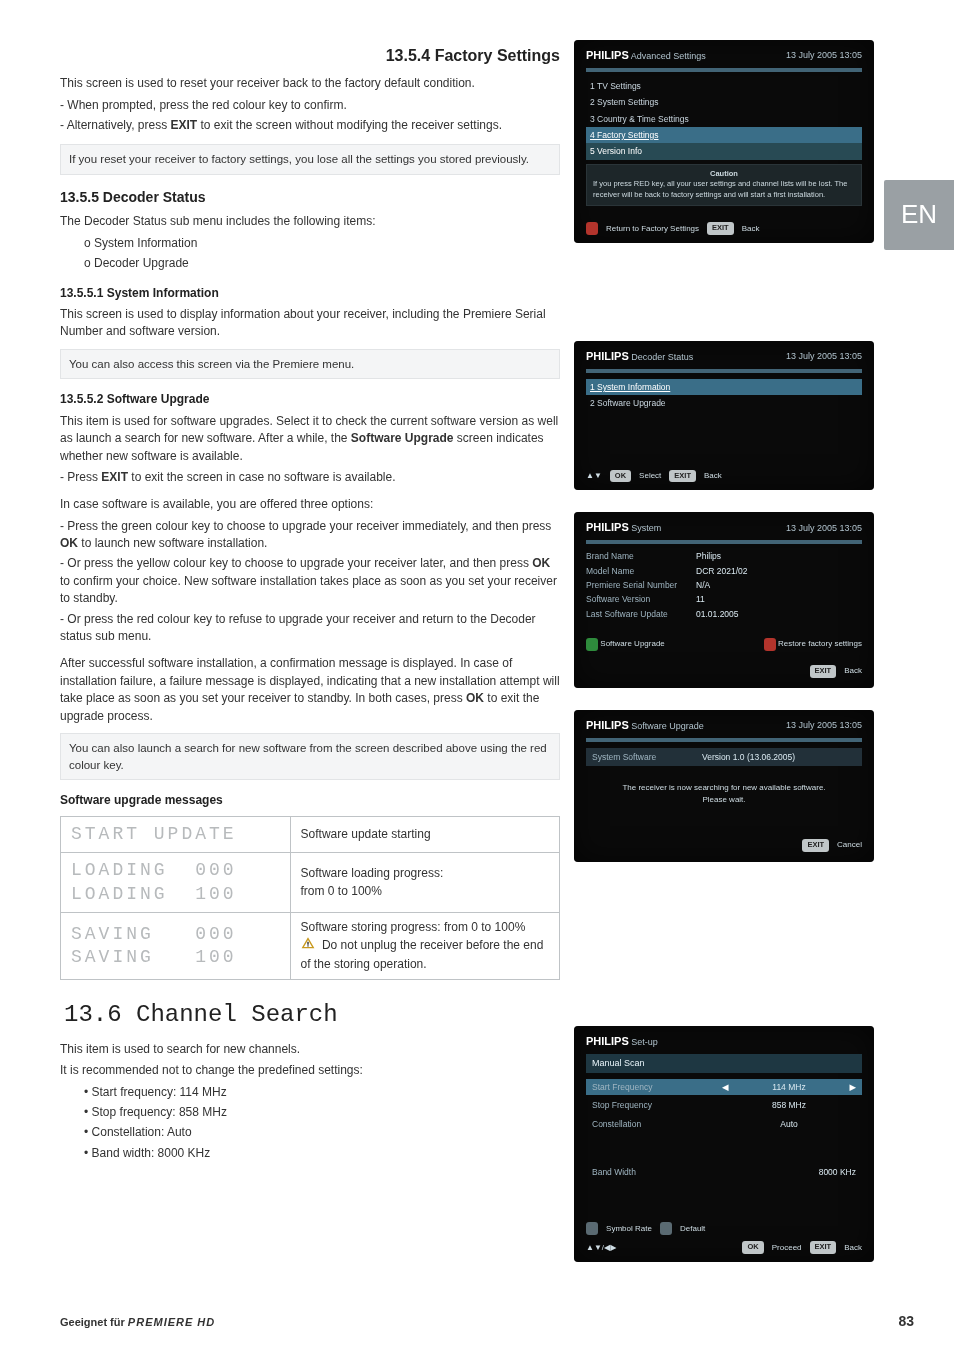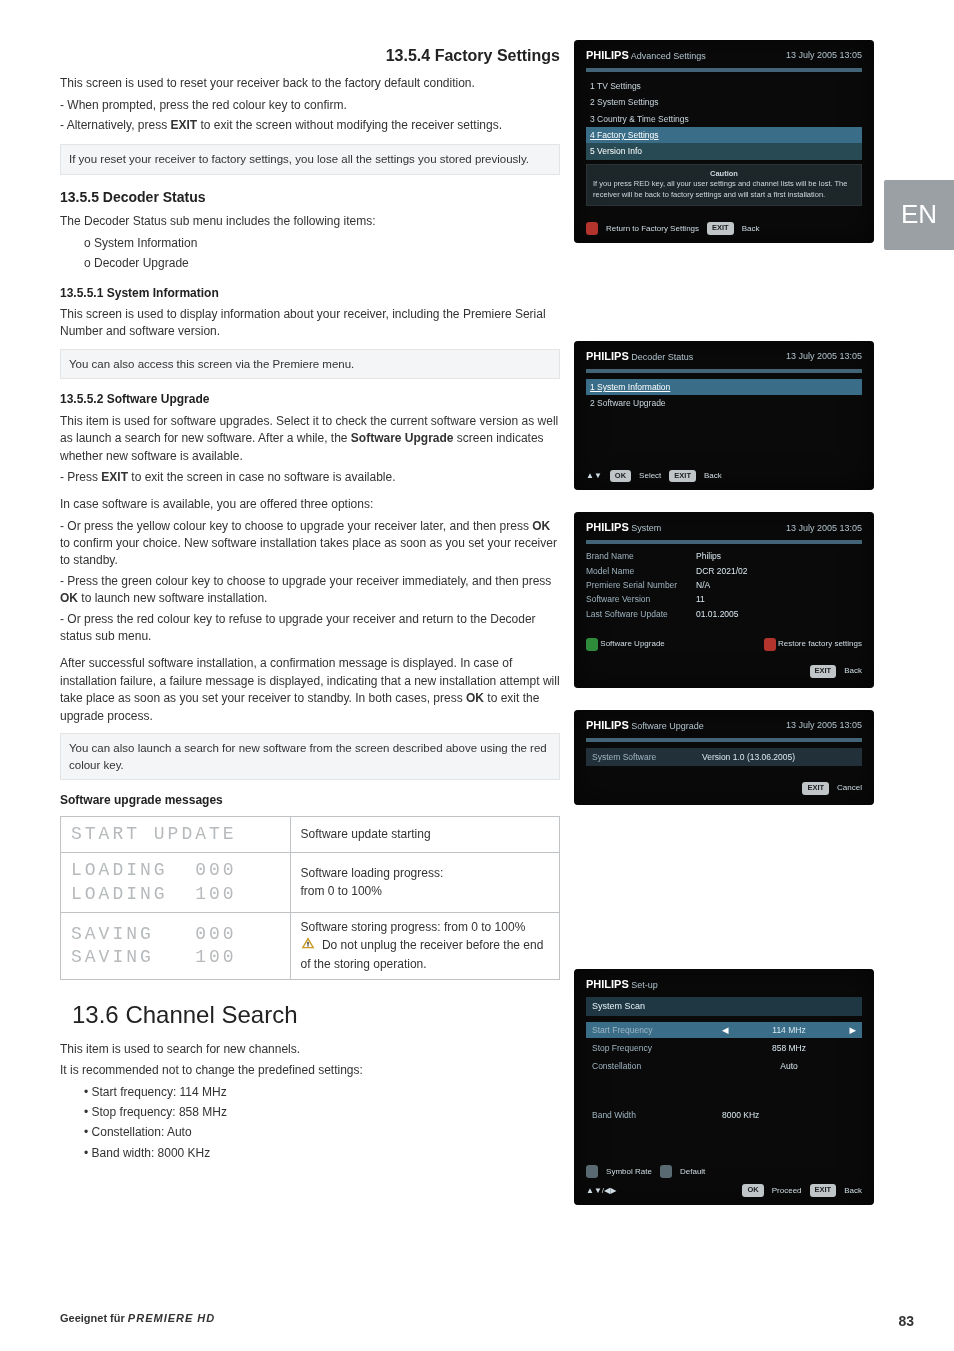--- a/index.html
+++ b/index.html
@@ -24,21 +24,21 @@
   .left{flex:0 0 500px;}
   .right{flex:0 0 300px;display:flex;flex-direction:column;gap:22px;align-items:flex-start;}
   h2{font-size:16px;font-weight:700;color:#222;margin:4px 0 8px;text-align:right;}
   h3{font-size:14px;font-weight:700;color:#222;margin:10px 0 6px;}
   h4{font-size:12px;font-weight:700;color:#222;margin:12px 0 4px;}
   p{margin:4px 0;}
   .list{margin:4px 0 10px;padding:0;}
   .list li{list-style:none;margin:3px 0;}
   .sub{margin-left:24px;}
   .notebox{background:#f4f5f6;border:1px solid #e2e4e6;padding:6px 8px;margin:8px 0 12px;font-size:11.5px;}
-  .big-heading{font-family:Liberation Sans, sans-serif;font-size:24px;font-weight:400;margin:18px 12px 8px;color:#222;}
+  .big-heading{font-family:Liberation Mono, monospace;font-size:24px;font-weight:400;margin:18px 4px 8px;color:#222;}
   
   .msg-table{border:1px solid #bfc3c6;border-collapse:collapse;width:100%;margin-top:6px;}
   .msg-table td{border:1px solid #bfc3c6;padding:6px 10px;vertical-align:middle;}
   .seg{font-family:"Courier New",monospace;letter-spacing:3px;font-size:18px;color:#b7babc;line-height:1.3;white-space:pre;}
   .warn-icon{display:inline-block;vertical-align:middle;margin-right:4px;}
   
   .tv-thumb{width:300px;border-radius:4px;background:#0a0a0a;color:#c9d6df;font-size:9px;box-shadow:inset 0 0 30px rgba(0,0,0,.6);position:relative;}
   .tv-inner{padding:8px 12px 8px;}
   .tv-hdr{display:flex;justify-content:space-between;align-items:center;margin-bottom:4px;}
   .tv-brand{font-weight:700;color:#fff;font-size:11px;}
@@ -62,21 +62,21 @@
   .tv-title-row{background:#1e3742;color:#e8f4fa;padding:3px 6px;font-size:9px;margin:4px 0 6px;}
   .tv-lower-hint{display:flex;justify-content:flex-end;gap:8px;font-size:8px;color:#cfdde4;padding:6px 12px 10px;}
   
   .en-tab{
     position:absolute;top:180px;right:0;
     width:70px;height:70px;background:#9aa0a4;
     color:#fff;display:flex;align-items:center;justify-content:center;
     font-size:26px;font-weight:300;border-radius:2px 0 0 2px;
   }
   
-  .footer{position:absolute;bottom:20px;left:60px;right:40px;display:flex;justify-content:space-between;align-items:flex-start;font-size:11px;}
+  .footer{position:absolute;bottom:20px;left:60px;right:40px;display:flex;justify-content:space-between;align-items:flex-end;font-size:11px;}
   .footer .brand{font-weight:700;font-style:italic;letter-spacing:1px;}
   .footer .pg{font-weight:700;font-size:14px;}
   .tri-bar{height:4px;background:#426476;margin:4px 0 6px;}
 </style>
 </head>
 <body>
 
 <div class="en-tab">EN</div>
 
 <div class="page">
@@ -108,24 +108,24 @@
       <span>This item is used for software upgrades. Select it to check the current software version as well as launch a search for new software. After a while, the </span><b>Software Upgrade</b><span> screen indicates whether new software is available.</span>
     </p>
     <ul class="list">
       <li>
         <span>- Press </span><b>EXIT</b><span> to exit the screen in case no software is available.</span>
       </li>
     </ul>
     <p>In case software is available, you are offered three options:</p>
     <ul class="list">
       <li>
-        <span>- Or press the yellow colour key to choose to upgrade your receiver later, and then press </span><b>OK</b><span> to confirm your choice. New software installation takes place as soon as you set your receiver to standby.</span>
+        <span>- Press the green colour key to choose to upgrade your receiver immediately, and then press </span><b>OK</b><span> to launch new software installation.</span>
       </li>
       <li>
-        <span>- Press the green colour key to choose to upgrade your receiver immediately, and then press </span><b>OK</b><span> to launch new software installation.</span>
+        <span>- Or press the yellow colour key to choose to upgrade your receiver later, and then press </span><b>OK</b><span> to confirm your choice. New software installation takes place as soon as you set your receiver to standby.</span>
       </li>
       <li>- Or press the red colour key to refuse to upgrade your receiver and return to the Decoder status sub menu.</li>
     </ul>
     <p>
       <span>After successful software installation, a confirmation message is displayed. In case of installation failure, a failure message is displayed, indicating that a new installation attempt will take place as soon as you set your receiver to standby. In both cases, press </span><b>OK</b><span> to exit the upgrade process.</span>
     </p>
     <div class="notebox">You can also launch a search for new software from the screen described above using the red colour key.</div>
 
     <h4>Software upgrade messages</h4>
     <table class="msg-table">
@@ -282,55 +282,57 @@
         <div class="tv-hdr">
           <span><span class="tv-brand">PHILIPS</span>
           <span class="tv-screen-sub">Software Upgrade</span></span>
           <span class="tv-screen-sub">13 July 2005    13:05</span>
         </div>
         <div class="tri-bar"></div>
         <div class="tv-kv" style="background:#223039;padding:3px 6px">
           <span class="k">System Software</span>
           <span class="v">Version 1.0 (13.06.2005)</span>
         </div>
+        <div class="tv-msg" style="white-space:pre-line">The receiver is now searching for new available software.
+Please wait.</div>
       </div>
       <div class="tv-lower-hint">
         <span class="pill exit">EXIT</span>
         <span>Cancel</span>
       </div>
     </div>
 
     <div style="height:120px"></div>
 
     <div class="tv-thumb">
       <div class="tv-inner">
         <div class="tv-hdr">
           <span><span class="tv-brand">PHILIPS</span>
           <span class="tv-screen-sub">Set-up</span></span>
           <span></span>
         </div>
-        <div class="tv-title-row">System Scan</div>
+        <div class="tv-title-row">Manual Scan</div>
         <div id="tv5-rows">
             <div class="tv-kv" style="background: rgb(58, 110, 136); color: rgb(255, 255, 255); padding: 2px 6px;">
               <span class="k" style="width:130px">Start Frequency</span>
               <span style="margin-right:6px">◀</span>
               <span class="v" style="flex:1;text-align:center">114 MHz</span>
               <span style="margin-left:6px">▶</span>
             </div>
             <div class="tv-kv" style="padding: 2px 6px;">
               <span class="k" style="width:130px">Stop Frequency</span>
               <span class="v" style="flex:1;text-align:center">858 MHz</span>
             </div>
             <div class="tv-kv" style="padding: 2px 6px;">
               <span class="k" style="width:130px">Constellation</span>
               <span class="v" style="flex:1;text-align:center">Auto</span>
             </div>
             <div class="tv-kv" style="padding: 2px 6px; margin-top: 32px;">
               <span class="k" style="width:130px">Band Width</span>
-              <span class="v" style="flex:1;text-align:left">8000 KHz</span>
+              <span class="v" style="flex:1;text-align:right">8000 KHz</span>
             </div>
           </div>
         <div style="height:34px"></div>
         <div class="tv-foot">
           <span class="pill grey">&nbsp;</span>
           <span>Symbol Rate</span>
           <span class="pill grey">&nbsp;</span>
           <span>Default</span>
         </div>
         <div class="tv-foot">

